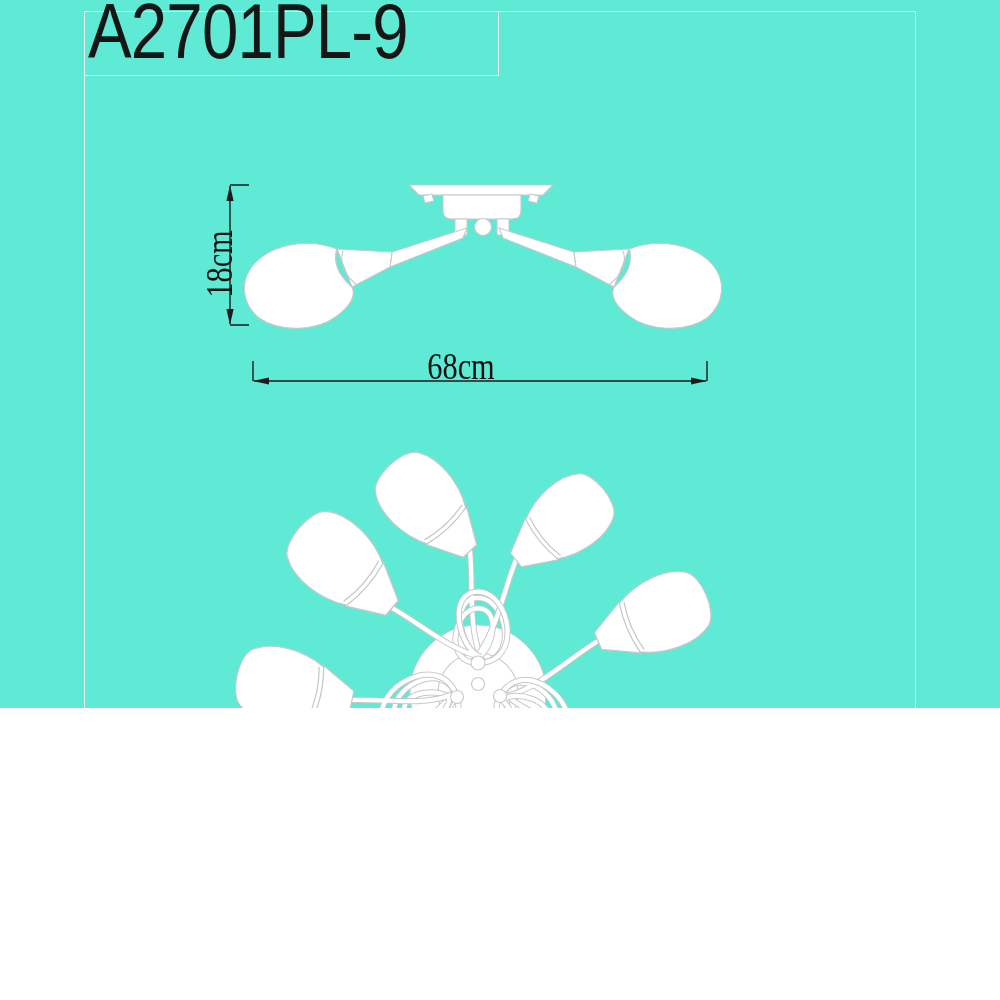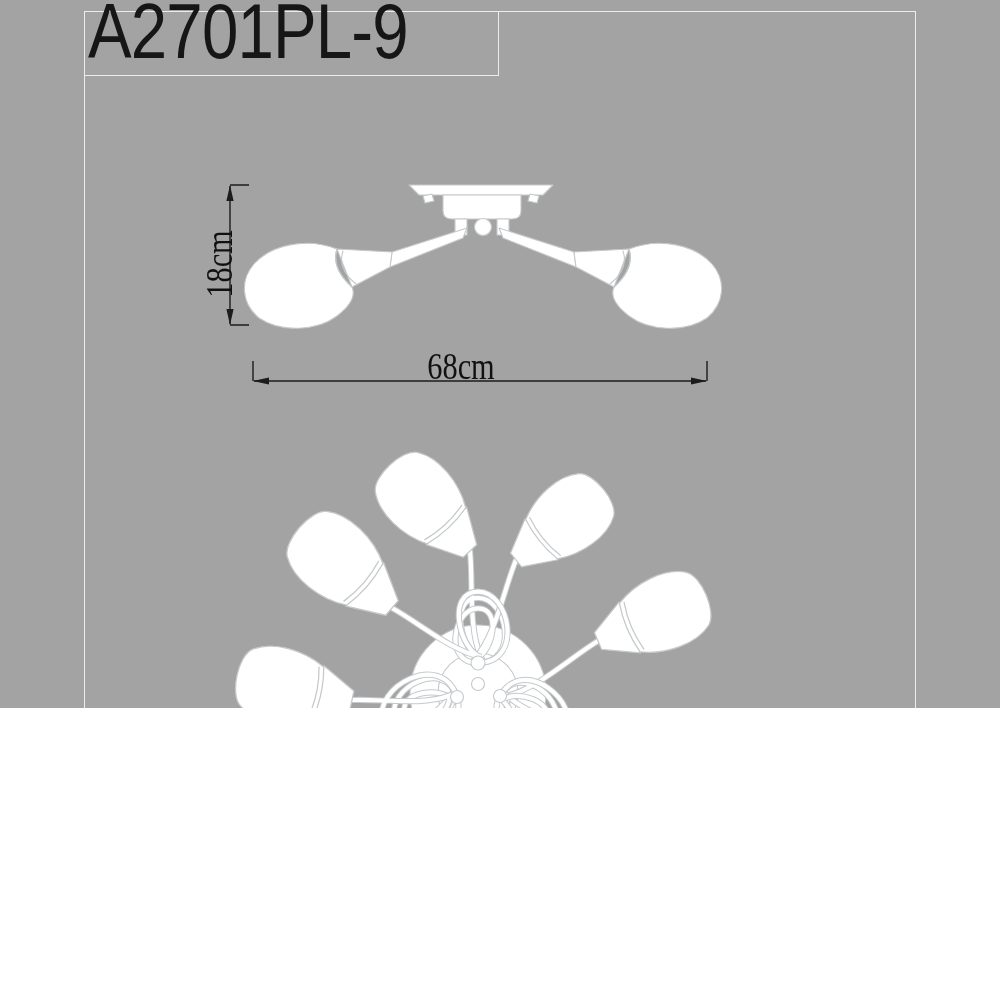--- a/index.html
+++ b/index.html
@@ -1,16 +1,16 @@
 <!DOCTYPE html>
 <html><head>
 <meta charset="utf-8">
 <style>
   html,body{margin:0;padding:0;background:#ffffff;}
-  #stage{position:relative;width:1000px;height:708px;background:#a3a3a3;overflow:hidden;
+  #stage{position:relative;width:1000px;height:708px;background:#5eead4;overflow:hidden;
          font-family:"Liberation Sans",sans-serif;}
   
   .frame{position:absolute;border:1px solid #ececec;}
   #outer-frame{left:84px;top:11px;width:830px;height:986px;}
   #title-box{left:84px;top:11px;width:413px;height:63px;}
   #bottom-rule{position:absolute;left:0;top:997px;width:1000px;height:0;border-top:1px solid #e8e8e8;}
   
   #title{position:absolute;left:88px;top:-7px;font-size:77px;line-height:1;color:#161616;
          letter-spacing:-1px;transform:scaleX(0.85);transform-origin:left top;white-space:nowrap;}
   

